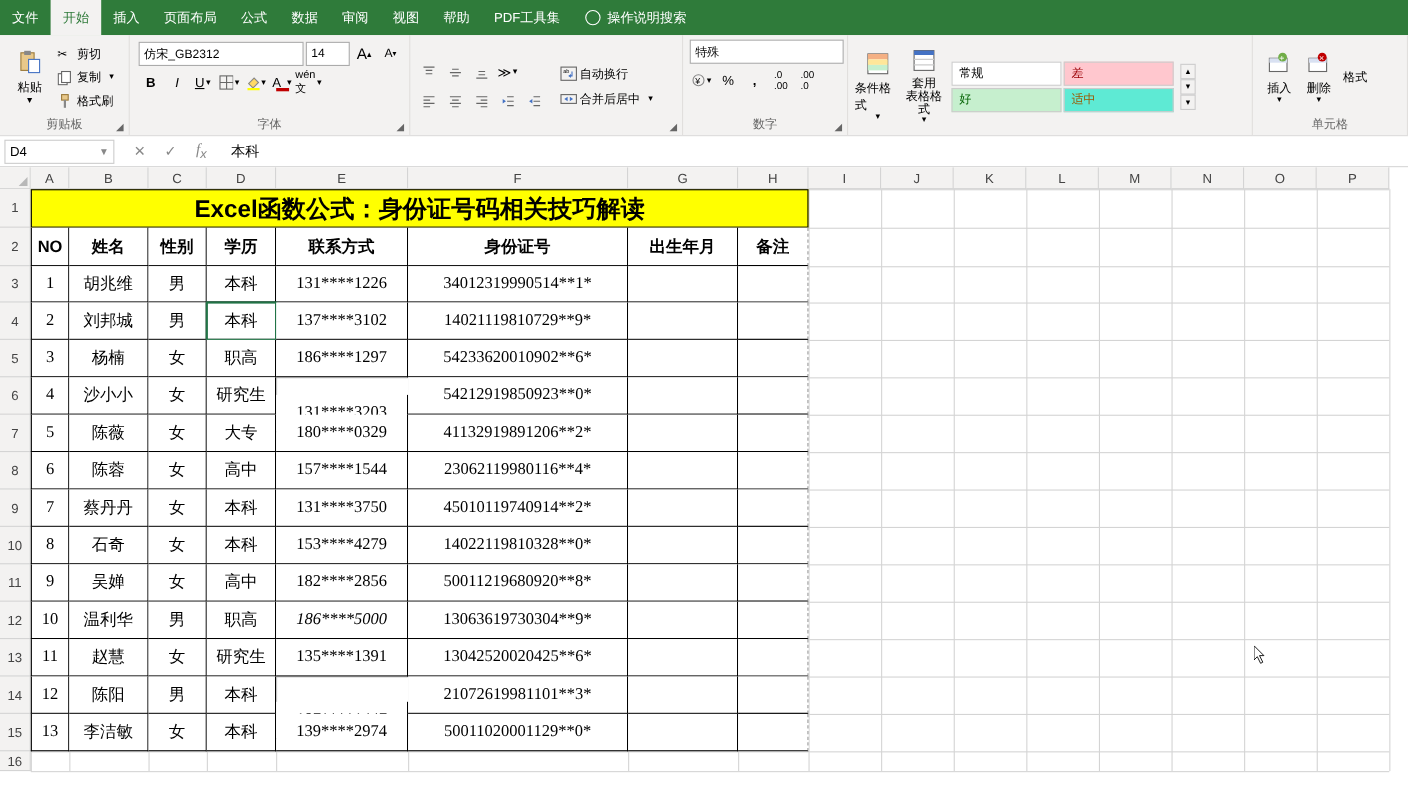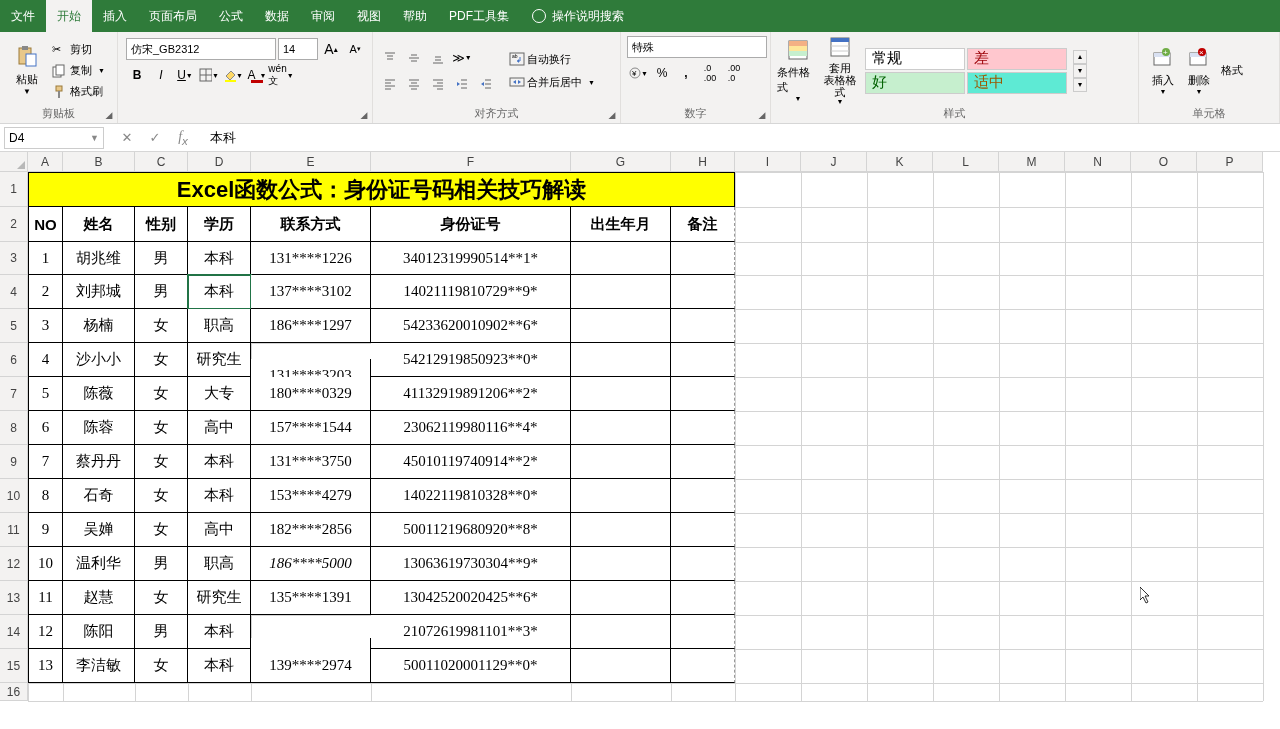--- a/index.html
+++ b/index.html
@@ -18,21 +18,21 @@
 .smbtn{display:flex;align-items:center;gap:4px;font-size:11px;padding:2px 4px;cursor:pointer;}
 .smbtn .ic{width:14px;height:14px;}
 .ic{display:inline-block;}
 .vcol{display:flex;flex-direction:column;gap:2px;}
 .hrow{display:flex;align-items:center;gap:2px;}
 select,.dd{font-size:11px;border:1px solid #ababab;background:#fff;height:22px;padding:0 4px;}
 .fontname{width:150px;}
 .fontsize{width:40px;}
 .sqbtn{width:22px;height:22px;border:1px solid transparent;display:inline-flex;align-items:center;justify-content:center;cursor:pointer;font-size:12px;}
 .dlaunch{position:absolute;right:2px;bottom:2px;width:12px;height:12px;font-size:9px;color:#666;cursor:pointer;display:flex;align-items:center;justify-content:center;}
-.stylebox{border:1px solid #ccc;background:#fff;height:22px;width:100px;font-size:15px;padding:2px 6px;display:flex;align-items:center;}
+.stylebox{border:1px solid #ccc;background:#fff;height:22px;width:100px;font-size:11px;padding:2px 6px;display:flex;align-items:center;}
 .sb-normal{background:#fff;}
 .sb-bad{background:#ffc7ce;color:#9c0006;}
 .sb-good{background:#c6efce;color:#006100;}
 .sb-neutral{background:#5eead4;color:#9c5700;}
 .stylegrid{display:grid;grid-template-columns:100px 100px;gap:2px;margin-right:4px;}
 .stylearrows{display:flex;flex-direction:column;width:14px;}
 .stylearrows div{height:14px;border:1px solid #ccc;font-size:8px;display:flex;align-items:center;justify-content:center;cursor:pointer;}
 .formulabar{height:28px;display:flex;align-items:center;border-bottom:1px solid #d6d6d6;background:#fff;}
 .namebox{width:100px;border:1px solid #ccc;height:22px;margin:0 4px;padding:0 4px;font-size:12px;display:flex;align-items:center;justify-content:space-between;}
 .namebox .dd-ar{color:#888;font-size:9px;}
@@ -155,20 +155,21 @@
         <div class="sqbtn">
             <span style="color:#000">A</span>
             <svg width="12" height="4" style="position:absolute;margin-top:14px">
               <rect width="12" height="3" fill="#c00000"></rect>
             </svg>
             <span style="font-size:7px;margin-left:4px">▼</span>
           </div>
         <div class="sqbtn" style="font-size:10px">wén<br>文<span style="font-size:7px">▼</span></div>
       </div>
     </div>
+    <div class="group-label">字体</div>
     <div class="dlaunch">◢</div>
   </div>
 
   <div class="group" style="width:248px">
     <div class="group-body">
       <div class="vcol" style="gap:4px">
         <div class="hrow">
           <div class="sqbtn">
               <svg width="14" height="14">
                 <line x1="2" y1="2" x2="12" y2="2" stroke="#666"></line>
@@ -249,21 +250,20 @@
             <span class="ic"><svg width="16" height="14">
                 <rect x="1" y="3" width="14" height="8" fill="none" stroke="#666"></rect>
                 <path d="M4 7 L7 5 L7 9 Z" fill="#4472c4"></path>
                 <path d="M12 7 L9 5 L9 9 Z" fill="#4472c4"></path>
               </svg></span>
             <span>合并后居中</span>
             <span style="font-size:7px;margin-left:2px">▼</span>
           </div>
       </div>
     </div>
-    <div class="group-label">对齐方式</div>
     <div class="dlaunch">◢</div>
   </div>
 
   <div class="group" style="width:150px">
     <div class="group-body vcol" style="gap:4px;align-items:flex-start">
       <input class="dd" style="width: 140px;" value="特殊">
       <div class="hrow">
         <div class="sqbtn">
             <svg width="14" height="14">
               <circle cx="7" cy="7" r="5" fill="none" stroke="#888"></circle>
@@ -313,21 +313,20 @@
           <div class="stylebox sb-good">好</div>
           <div class="stylebox sb-neutral">适中</div>
         </div>
         <div class="stylearrows">
           <div>▴</div>
           <div>▾</div>
           <div>▾</div>
         </div>
       </div>
     </div>
-    <div class="group-label">样式</div>
   </div>
 
   <div class="group" style="flex:1;min-width:110px">
     <div class="group-body">
       <div class="bigbtn" style="width:36px">
         <span class="ic"><svg width="20" height="20">
               <rect x="2" y="6" width="16" height="12" fill="#fff" stroke="#666"></rect>
               <rect x="2" y="6" width="16" height="4" fill="#d9e1f2"></rect>
               <circle cx="14" cy="5" r="4" fill="#70ad47"></circle>
               <text x="11" y="8" fill="#fff" font-size="8">+</text>

